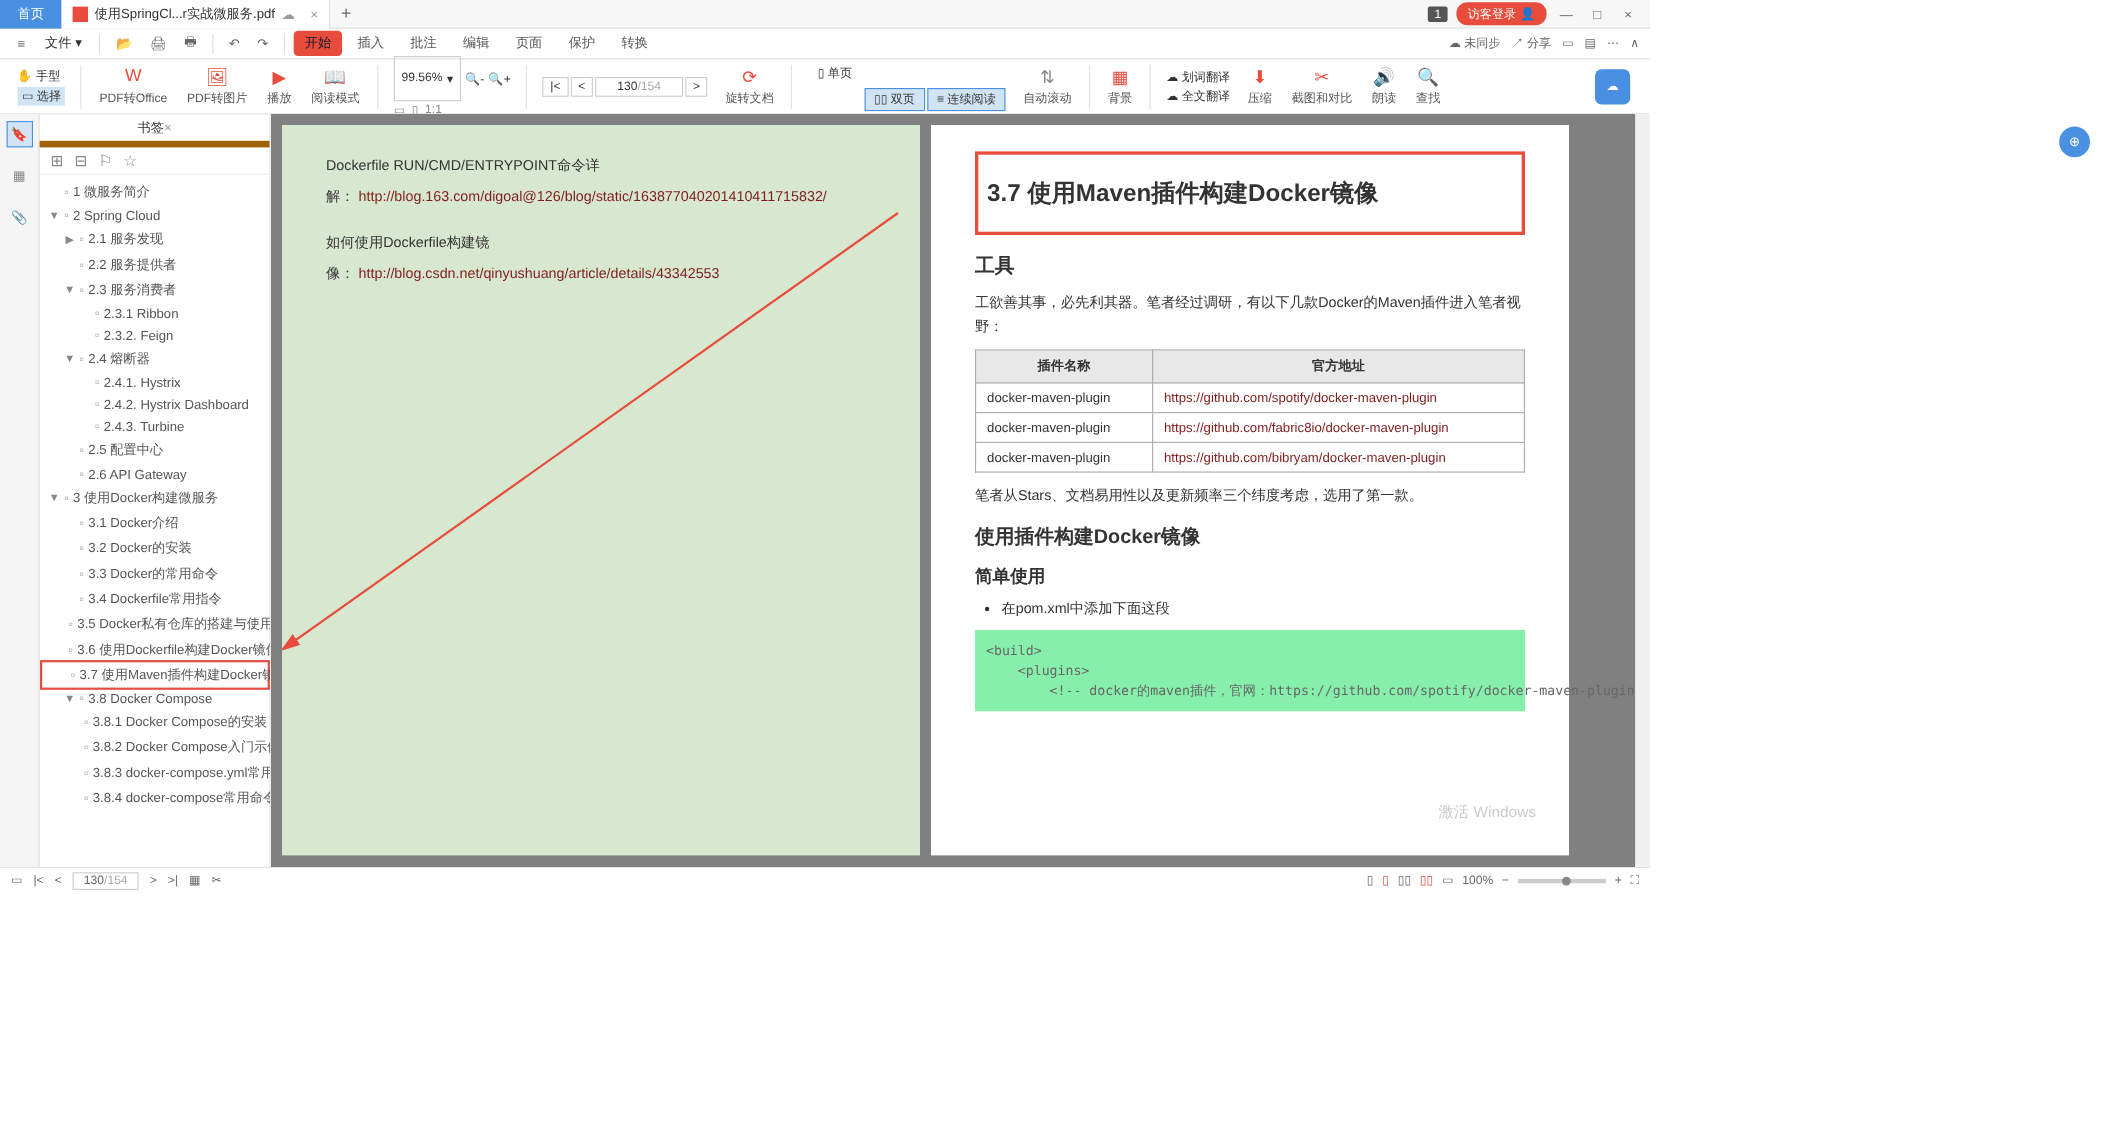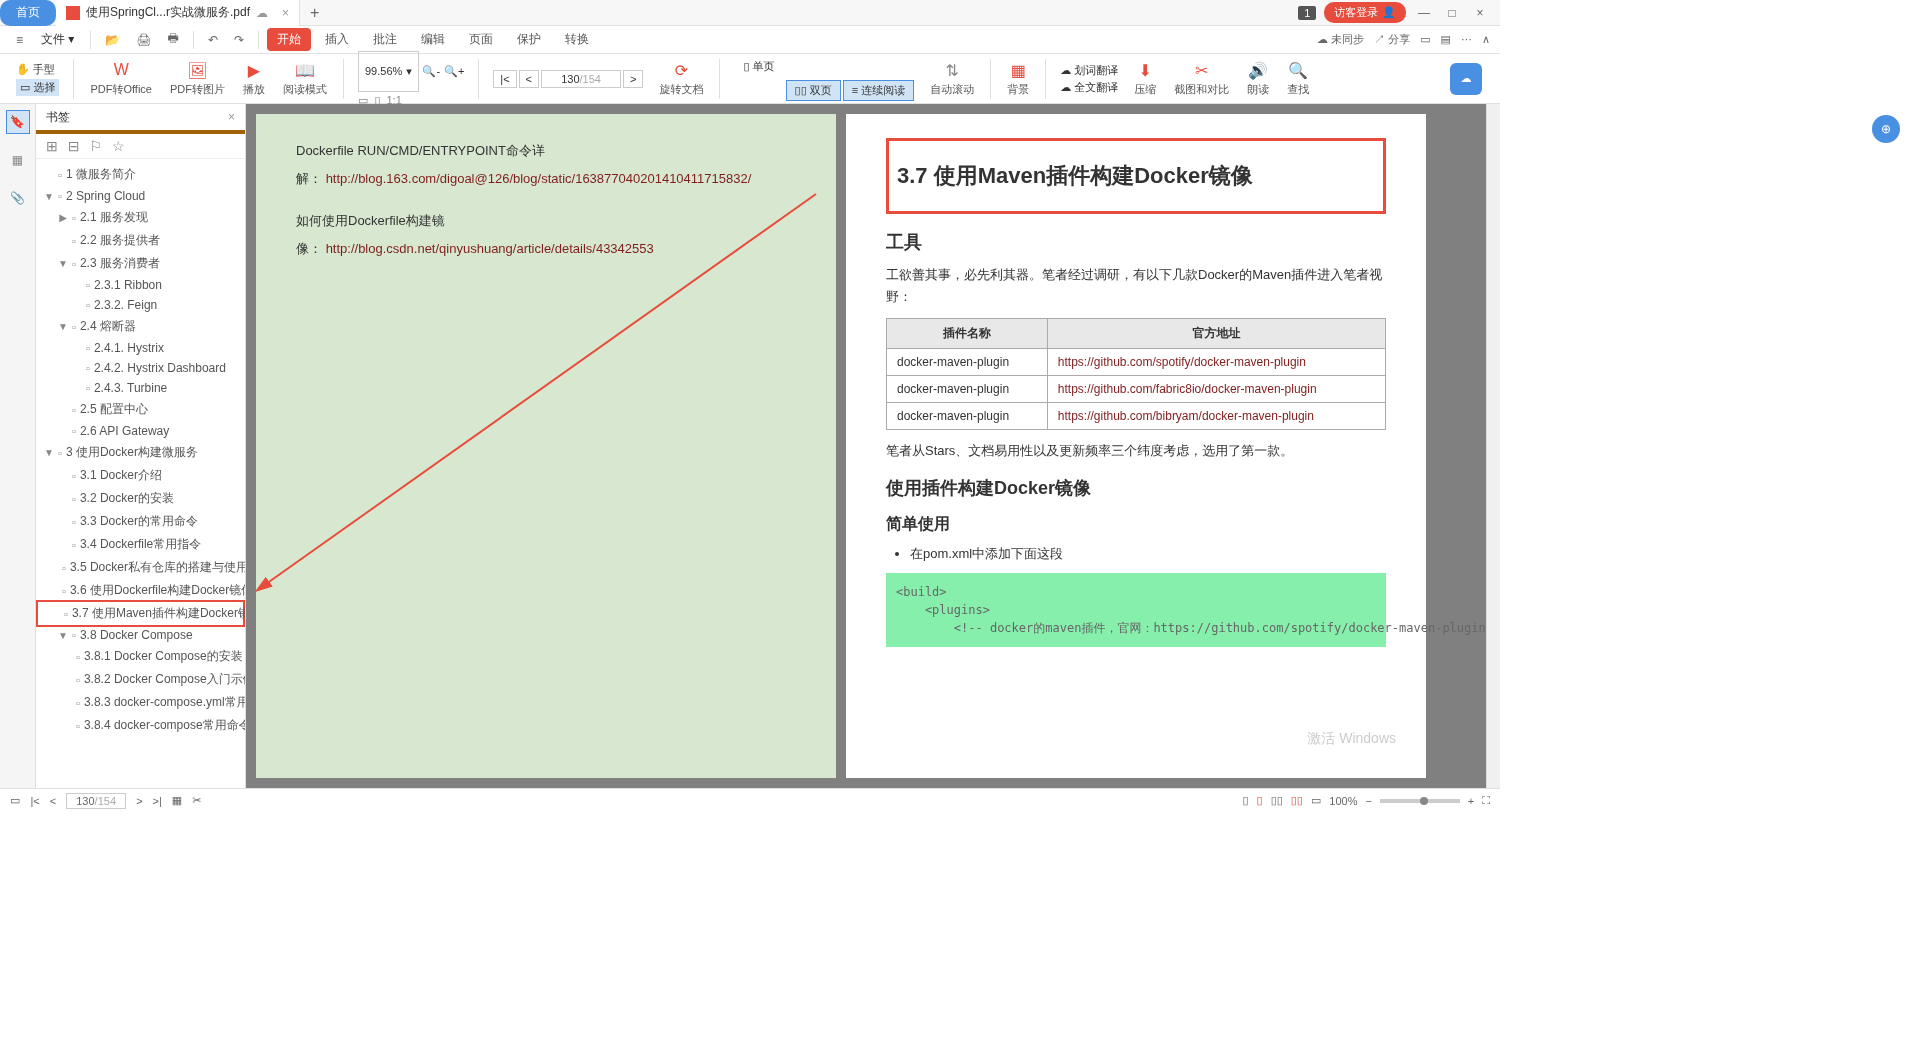--- a/index.html
+++ b/index.html
@@ -1,37 +1,37 @@
 <!DOCTYPE html>
 <html><head>
 <meta charset="utf-8">
 <style>
 * { margin: 0; padding: 0; box-sizing: border-box; font-family: "Microsoft YaHei", Arial, sans-serif; }
 body { background: #fff; font-size: 12px; color: #333; overflow: hidden; width: 1500px; height: 812px; }
 
 
 .titlebar { height: 26px; background: #f7f7f7; display: flex; align-items: center; border-bottom: 1px solid #e0e0e0; }
-.titlebar .home-tab { background: #4a90e2; color: #fff; padding: 4px 16px; height: 26px; display: flex; align-items: center; font-size: 12px; border-radius: 10px; }
+.titlebar .home-tab { background: #4a90e2; color: #fff; padding: 4px 16px; height: 26px; display: flex; align-items: center; font-size: 12px; }
 .titlebar .file-tab { background: #fff; padding: 4px 10px; height: 26px; display: flex; align-items: center; gap: 6px; border-right: 1px solid #e0e0e0; }
 .titlebar .pdf-icon { width: 14px; height: 14px; background: #e74c3c; display: inline-block; }
 .titlebar .x-close { color: #999; margin-left: 8px; cursor: pointer; }
 .titlebar .add-tab { padding: 4px 10px; color: #666; font-size: 16px; }
 .titlebar .spacer { flex: 1; }
 .titlebar .right-controls { display: flex; align-items: center; gap: 8px; padding-right: 10px; }
 .badge-num { background: #555; color: #fff; padding: 1px 6px; border-radius: 2px; font-size: 11px; }
 .login-btn { background: #e74c3c; color: #fff; padding: 3px 10px; border-radius: 10px; font-size: 11px; display: flex; align-items: center; gap: 4px; }
 .win-btn { width: 20px; text-align: center; color: #666; }
 
 
 .menubar { height: 28px; display: flex; align-items: center; padding: 0 10px; gap: 4px; border-bottom: 1px solid #e0e0e0; }
 .menubar .menu-icon { padding: 2px 6px; color: #666; }
 .menubar .file-menu { padding: 2px 8px; color: #333; }
 .menubar .divider { width: 1px; height: 18px; background: #ddd; margin: 0 4px; }
 .menubar .tab-btn { padding: 3px 10px; color: #555; }
-.menubar .tab-btn.active { background: #e74c3c; color: #ffffff; border-radius: 4px; }
+.menubar .tab-btn.active { background: #e74c3c; color: #0f172a; border-radius: 4px; }
 .menubar .right-menu { margin-left: auto; display: flex; align-items: center; gap: 10px; color: #666; font-size: 11px; }
 
 
 .toolbar { height: 50px; display: flex; align-items: center; padding: 0 10px; gap: 2px; border-bottom: 1px solid #e0e0e0; font-size: 11px; }
 .tool-group { display: flex; flex-direction: column; align-items: flex-start; gap: 2px; padding: 2px 6px; }
 .tool-item { display: flex; flex-direction: column; align-items: center; padding: 2px 8px; gap: 2px; color: #555; }
 .tool-item .ticon { width: 20px; height: 20px; display: flex; align-items: center; justify-content: center; font-size: 16px; color: #888; }
 .tool-item .ticon.red { color: #e74c3c; }
 .tool-sep { width: 1px; height: 40px; background: #e0e0e0; margin: 0 6px; }
 .zoom-box { border: 1px solid #ccc; padding: 13px 6px; display: flex; gap: 4px; }
@@ -41,21 +41,21 @@
 .toggle-btn.active { background: #d0e4f5; border: 1px solid #4a90e2; margin-top: 24px; }
 .cloud-icon { width: 32px; height: 32px; background: #4a90e2; border-radius: 6px; display: flex; align-items: center; justify-content: center; color: #fff; margin-left: auto; margin-right: 8px; }
 
 
 .main { display: flex; height: calc(812px - 26px - 28px - 50px - 24px); }
 .left-icons { width: 36px; background: #f5f5f5; border-right: 1px solid #e0e0e0; display: flex; flex-direction: column; align-items: center; padding-top: 6px; gap: 14px; }
 .left-icons .licon { width: 24px; height: 24px; display: flex; align-items: center; justify-content: center; color: #888; }
 .left-icons .licon.active { background: #d0e4f5; border: 1px solid #4a90e2; color: #4a90e2; }
 
 .bookmarks { width: 210px; border-right: 1px solid #e0e0e0; display: flex; flex-direction: column; }
-.bm-header { display: flex; align-items: center; justify-content: space-between; padding: 6px 10px; border-bottom: 4px solid #a16207; height: 30px; }
+.bm-header { display: flex; align-items: center; justify-content: center; padding: 6px 10px; border-bottom: 6px solid #a16207; height: 30px; }
 .bm-tools { display: flex; gap: 10px; padding: 4px 10px; color: #888; font-size: 14px; border-bottom: 1px solid #eee; }
 .bm-tree { flex: 1; overflow-y: auto; padding: 4px 0; font-size: 12px; color: #555; }
 .bm-item { display: flex; align-items: center; padding: 3px 6px; gap: 4px; cursor: pointer; white-space: nowrap; }
 .bm-caret { width: 10px; display: inline-block; text-align: center; color: #888; font-size: 10px; }
 .bm-pg { color: #999; font-size: 11px; }
 .highlight-box { border: 2px solid #e74c3c; margin: -2px 0; }
 
 
 .docview { flex: 1; background: #808080; overflow: auto; display: flex; justify-content: flex-start; padding: 10px; gap: 10px; position: relative; }
 .page { background: #d8e8d0; width: 580px; padding: 20px 40px; font-size: 13px; color: #333; position: relative; }

